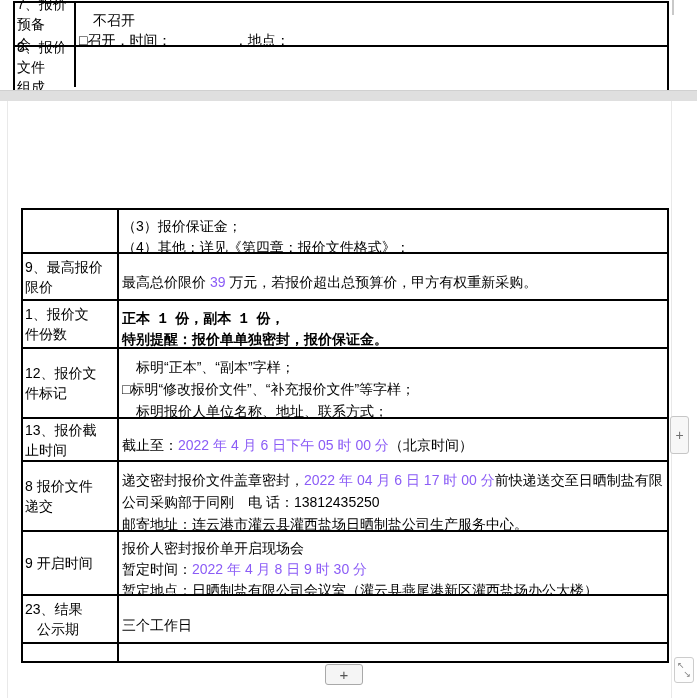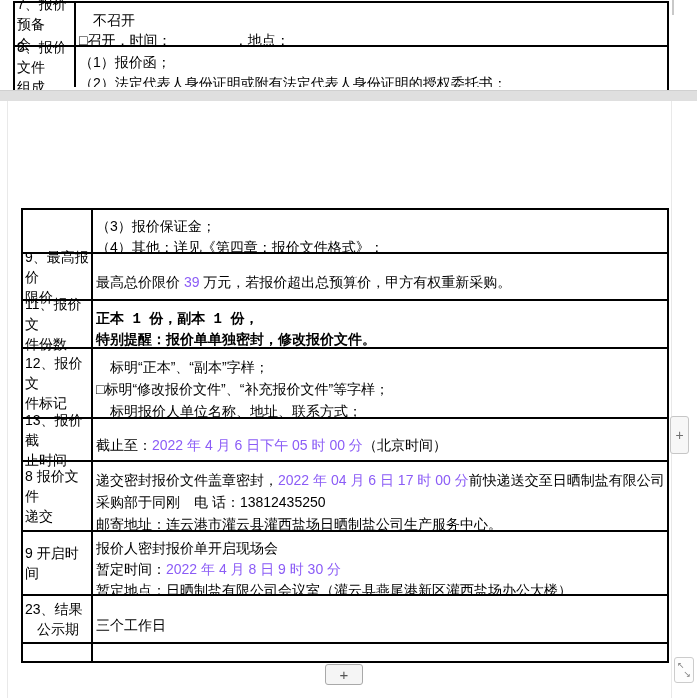--- a/index.html
+++ b/index.html
@@ -17,21 +17,21 @@
   
   .tbl { position:absolute; background:#fff; border:2px solid #000; display:flex; flex-direction:column; }
   .tbl1 { left:13px; top:1px; width:656px; height:89px; border-bottom:none; }
   .tbl2 { left:21px; top:208px; width:648px; height:455px; }
   .row { display:flex; flex:0 0 auto; }
   .row + .row { border-top:2px solid #000; }
   .lbl { flex:0 0 auto; border-right:2px solid #000; padding:1px 1px 1px 2px;
     display:flex; flex-direction:column; justify-content:center;
     font-size:14px; line-height:20px; color:#000; }
   .tbl1 .lbl { width:61px; }
-  .tbl2 .lbl { width:70px; }
+  .tbl2 .lbl { width:96px; }
   .cnt { flex:1 1 auto; padding:13px 2px 1px 3px; display:flex; flex-direction:column;
     justify-content:center; font-size:14px; line-height:21px; color:#000; overflow:hidden; }
   .indent1 { padding-left:14px; }
   .red { color:#8b5cf6; }
   .bold { font-weight:bold;font-family:Liberation Mono, monospace; }
   .lbl .l2-indent { padding-left:12px; }
 
   
   .btn-plus-right { position:absolute; left:670px; top:416px; width:19px; height:38px;
     background:#f7f7f7; border:1px solid #c6c6c6; border-radius:3px;
@@ -61,24 +61,20 @@
       <div class="cnt" style="line-height:20px">
         <span class="indent1">不召开</span>
         <span>□召开，时间：________，地点：__________</span>
       </div>
     </div>
     <div class="row" style="height:42px; border-bottom:none">
       <div class="lbl">
         <span>8、报价文件</span>
         <span>组成</span>
       </div>
-      <div class="cnt" style="line-height:21px">
-        <span>（1）报价函；</span>
-        <span>（2）法定代表人身份证明或附有法定代表人身份证明的授权委托书；</span>
-      </div>
     </div>
   </div>
 
   <div class="page-gap"></div>
   <div class="page1-right-tick"></div>
   <div class="page2-left-edge"></div>
   <div class="page2-right-edge"></div>
 
   <div class="tbl tbl2">
 
@@ -95,26 +91,26 @@
         <span>9、最高报价</span>
         <span>限价</span>
       </div>
       <div class="cnt">
         <span><span>最高总价限价 </span><span class="red">39</span><span> 万元，若报价超出总预算价，甲方有权重新采购。</span></span>
       </div>
     </div>
 
     <div class="row" style="height:48px">
       <div class="lbl">
-        <span>11、报价文</span>
+        <span>1、报价文</span>
         <span>件份数</span>
       </div>
       <div class="cnt bold">
         <span>正本 1 份，副本 1 份，</span>
-        <span>特别提醒：报价单单独密封，修改报价文件。</span>
+        <span>特别提醒：报价单单独密封，报价保证金。</span>
       </div>
     </div>
 
     <div class="row" style="height:70px">
       <div class="lbl">
         <span>12、报价文</span>
         <span>件标记</span>
       </div>
       <div class="cnt" style="line-height:22px">
         <span class="indent1">标明“正本”、“副本”字样；</span>

